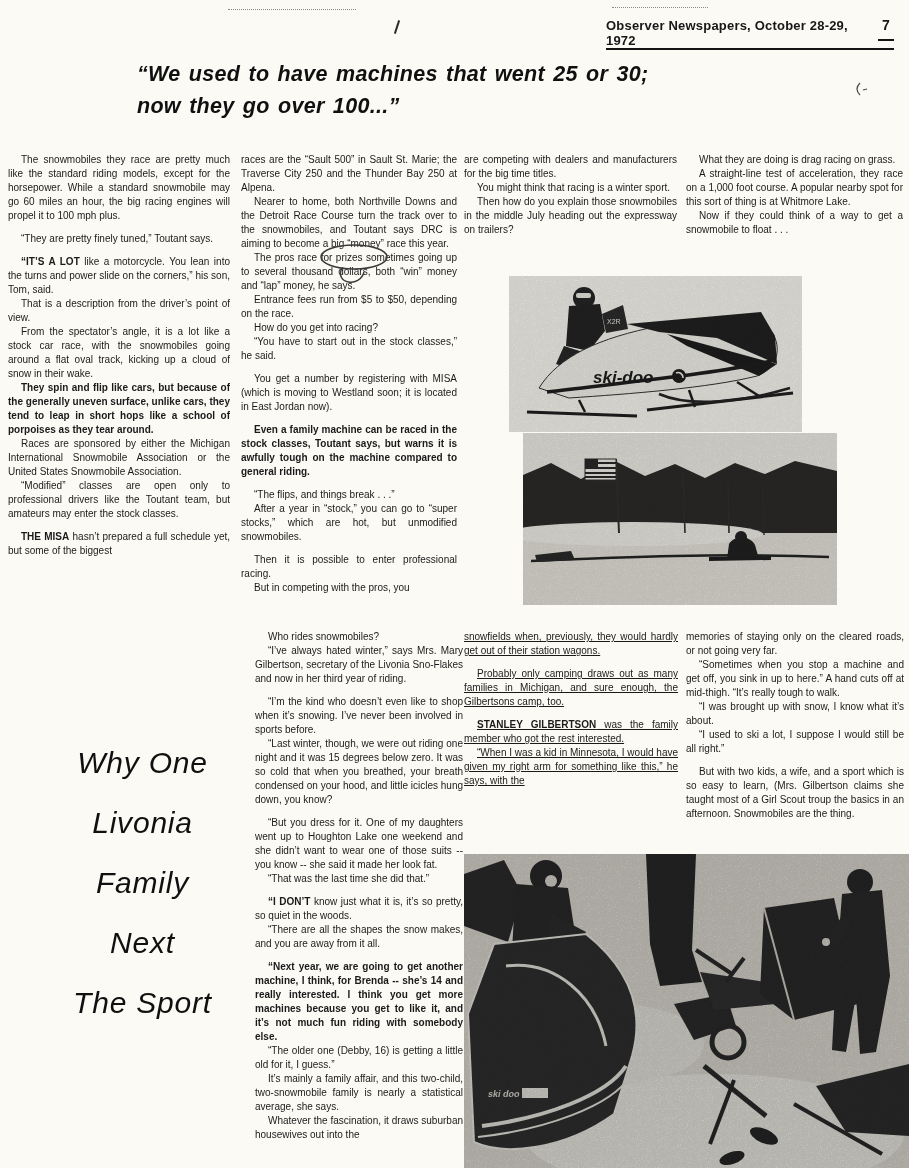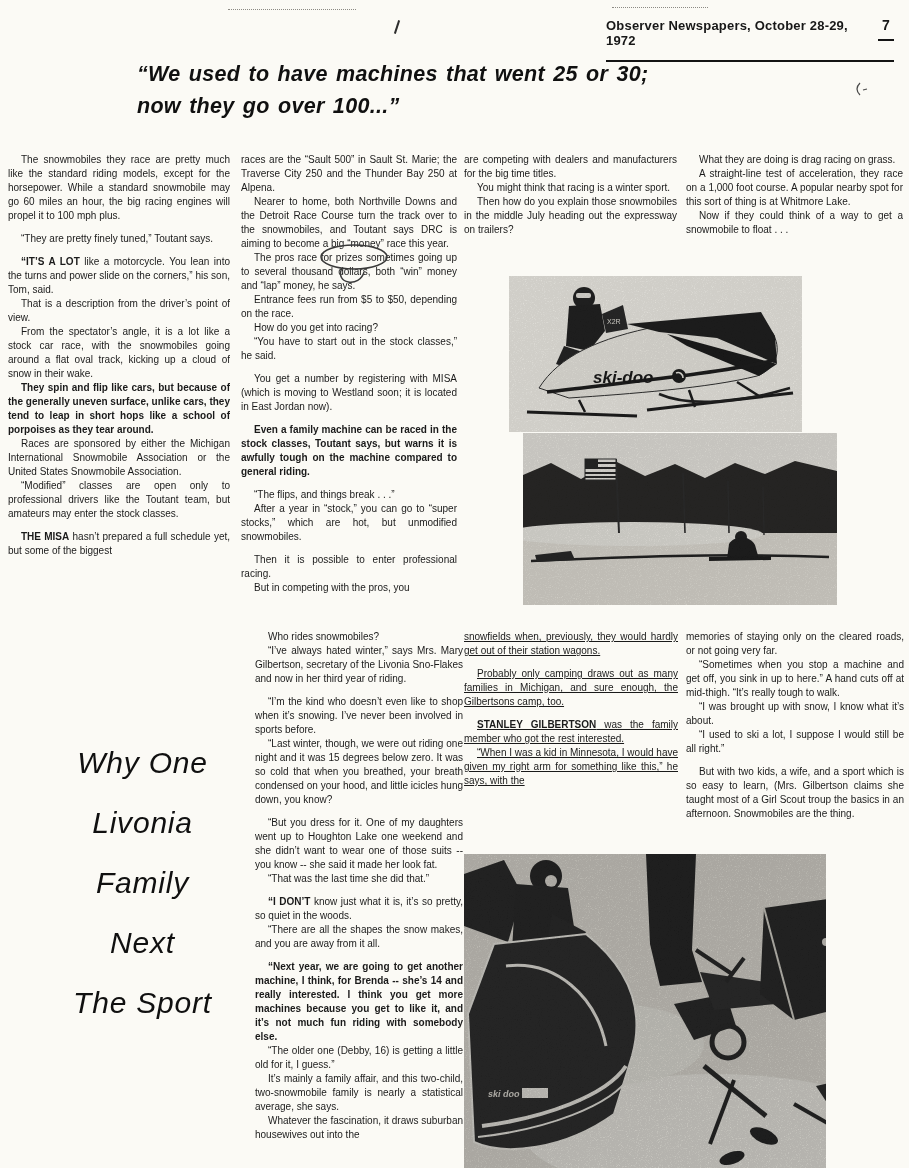--- a/index.html
+++ b/index.html
@@ -6,21 +6,21 @@
   #page {
     position:relative; width:909px; height:1168px; margin:0 auto;
     background:#fbfaf5; overflow:hidden; color:#171717;
     font-family:"Liberation Sans", sans-serif;
   }
   
   .masthead {
     position:absolute; left:606px; top:17px; width:288px;
     display:flex; justify-content:space-between; align-items:baseline;
     font-weight:700; font-size:13px; letter-spacing:.2px;
-    border-bottom:2px solid #141414; padding-bottom:12px;
+    border-bottom:2px solid #141414; padding-bottom:0;
   }
   .pg { position:relative; font-size:14px; padding:0 4px; }
   .pg-extra { position:absolute; left:0px; right:0px; bottom:-8px; height:2px; background:#141414; }
   
   .pullquote {
     position:absolute; left:137px; top:58px; width:670px;
     font-style:italic; font-weight:700; font-size:21.5px; line-height:32px;
     letter-spacing:.3px; word-spacing:2px; color:#101010;
   }
   
@@ -40,21 +40,21 @@
   #low1 { left:255px; top:630px; width:208px; height:538px; }
   #low2 { left:464px; top:630px; width:214px; height:226px;text-decoration:underline; }
   #low3 { left:686px; top:630px; width:218px; height:228px; }
   
   .headline { position:absolute; left:40px; top:746px; width:205px; color:#101010; }
   .hl-line { font-style:italic; font-size:30px; letter-spacing:.8px; margin-bottom:26px; white-space:nowrap;text-align:center; }
   
   .photo { position:absolute; overflow:hidden; }
   #photo-racer { left:509px; top:276px; width:293px; height:156px; }
   #photo-track { left:523px; top:433px; width:314px; height:172px; }
-  #photo-camp  { left:464px; top:854px; width:362px; height:314px; }
+  #photo-camp  { left:464px; top:854px; width:446px; height:314px; }
   .photo svg { display:block; }
   
   .dotrow { position:absolute; height:0; border-top:1px dotted #8c8a84; }
   #dots1 { left:228px; top:9px;  width:128px; }
   #dots2 { left:612px; top:7px;  width:96px;  }
   #slashmark { position:absolute; left:396px; top:20px; width:2px; height:14px; background:#2d2d2d; transform:rotate(18deg); }
   #quotemark-artifact { position:absolute; left:855px; top:82px; }
   #penmark { position:absolute; left:312px; top:242px; }
 </style>
 </head>

